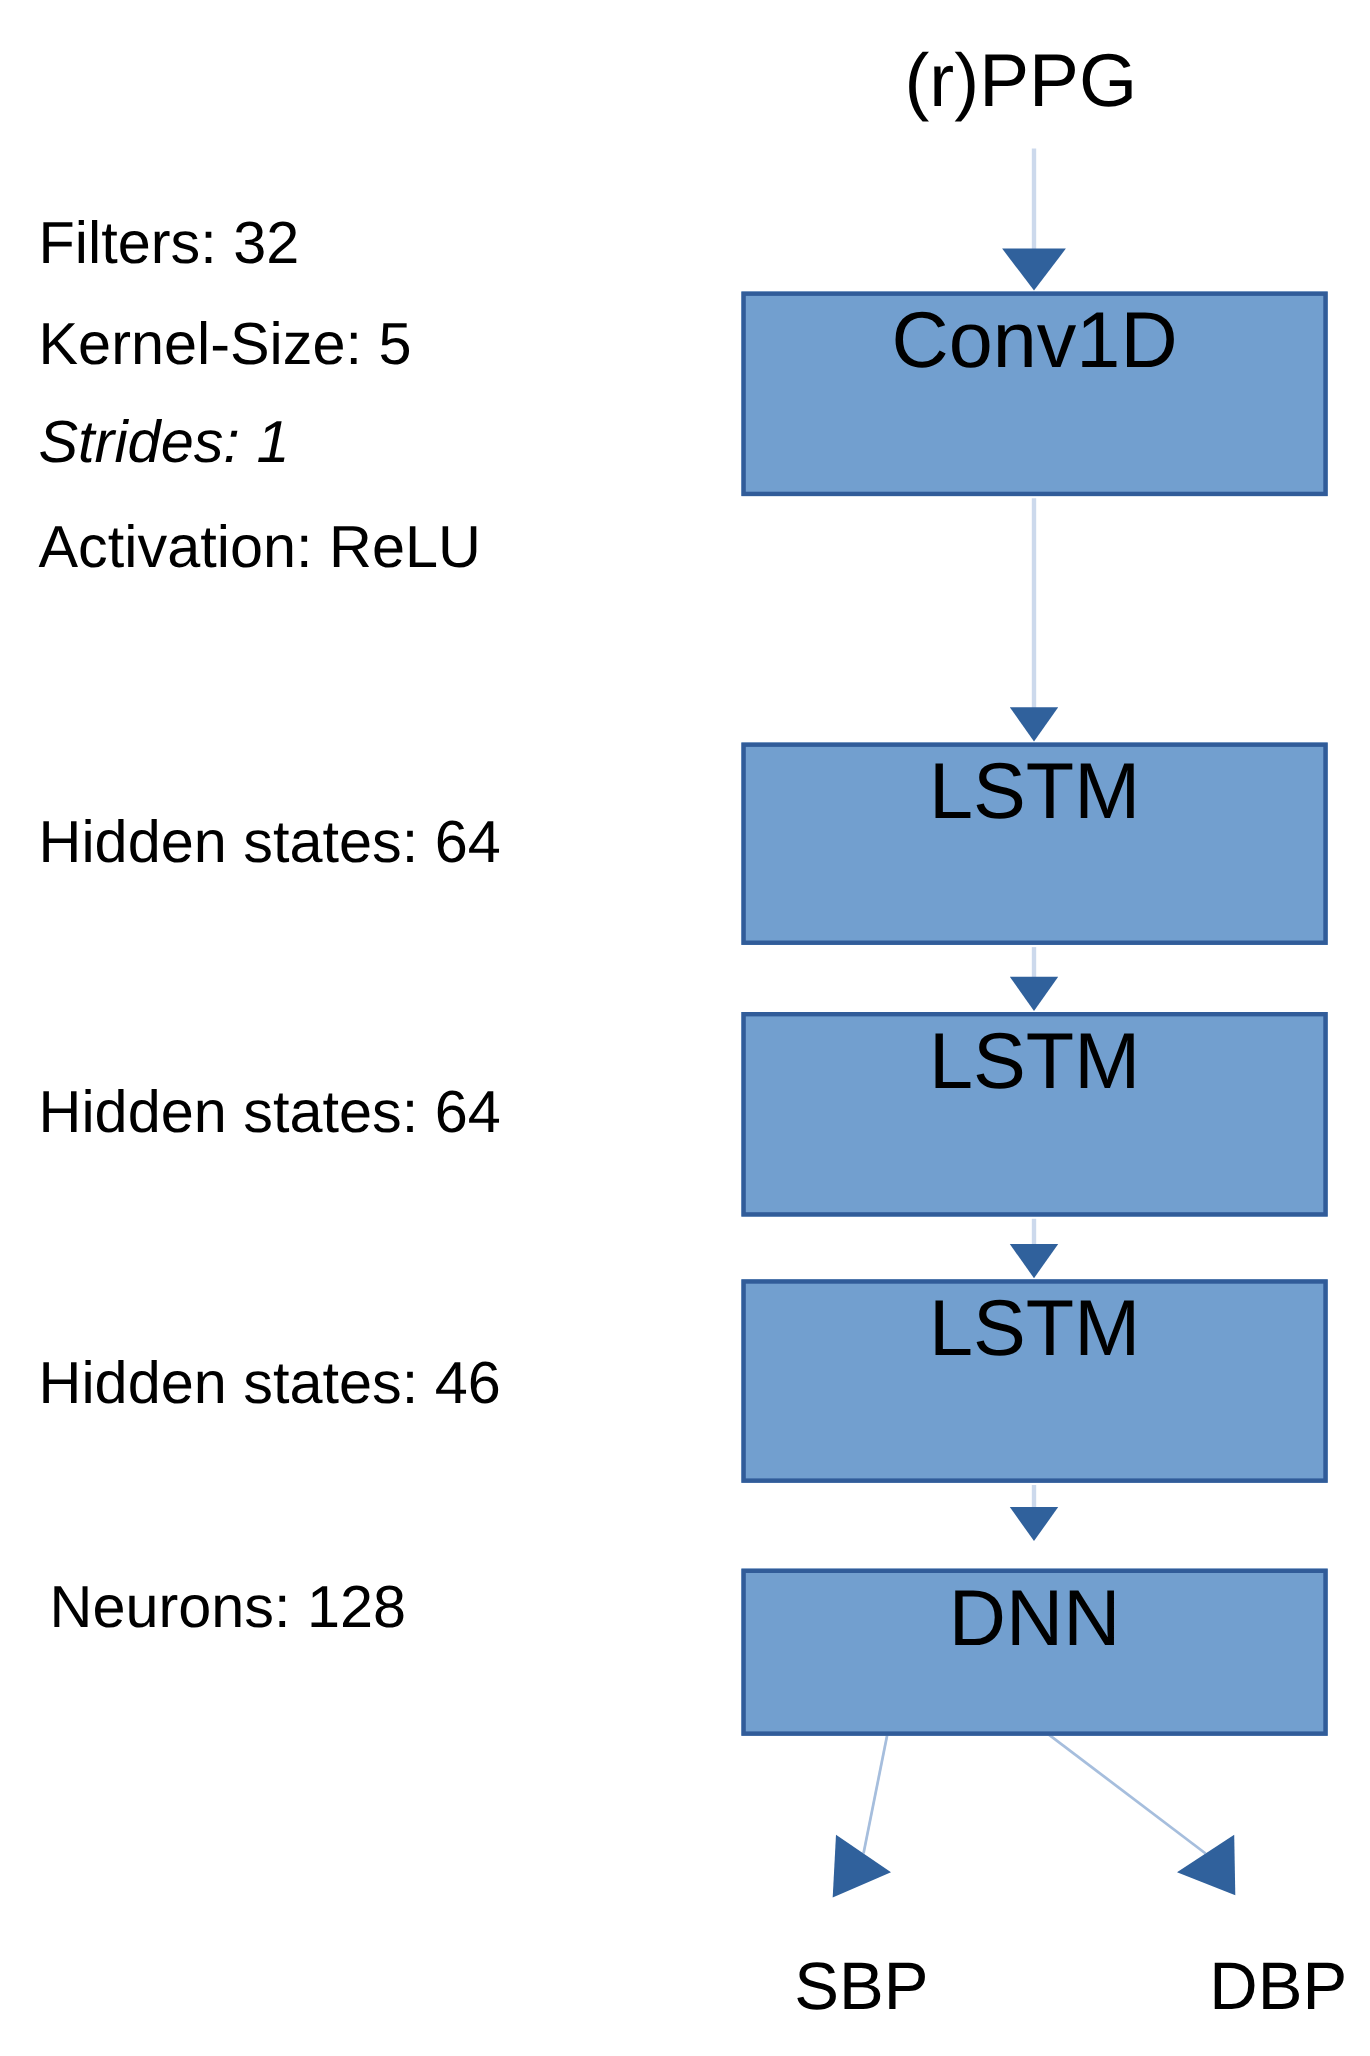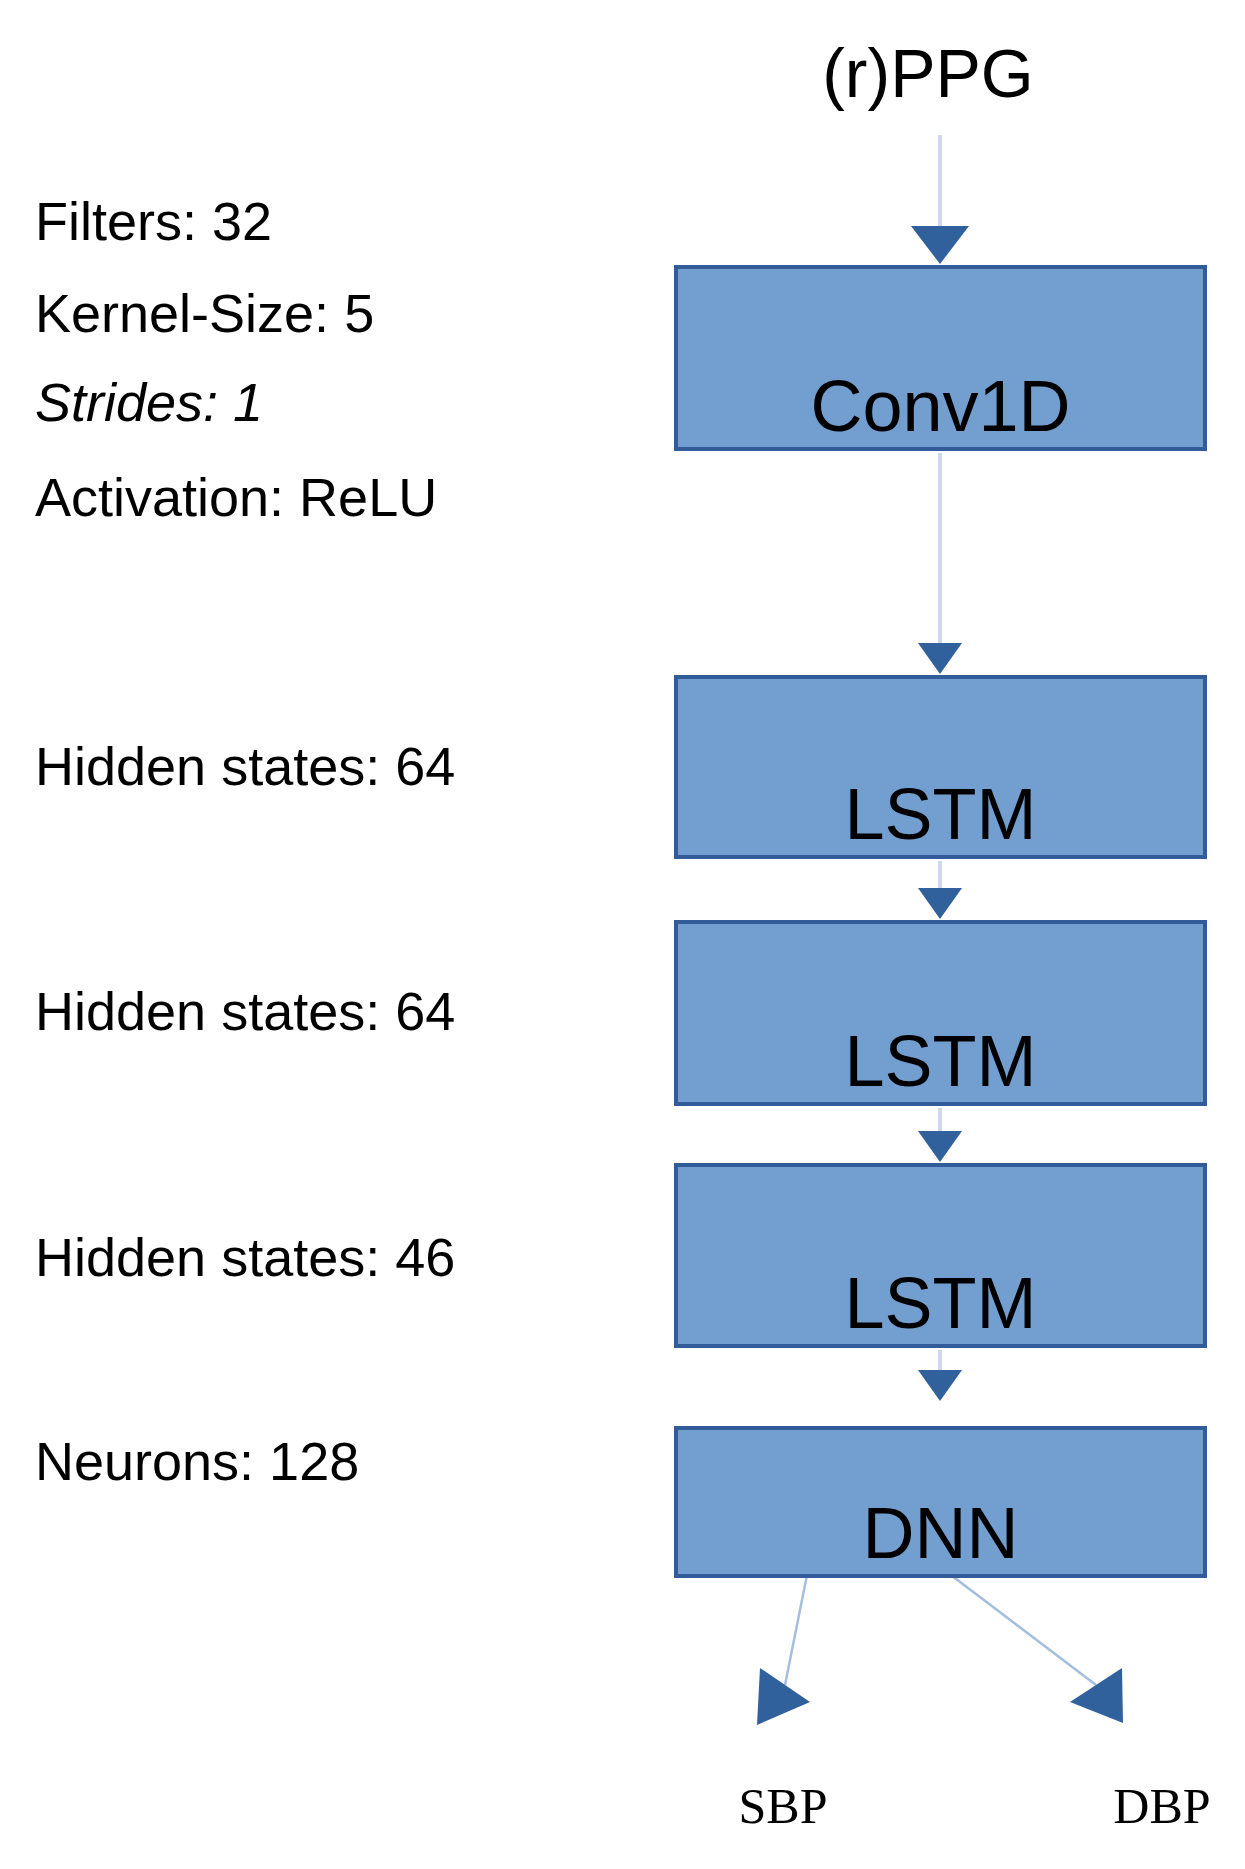--- a/index.html
+++ b/index.html
@@ -27,45 +27,44 @@
     font-size: 54px;
     transform: translateY(-50%);
   }
   .ann-filters     { top: 221px; }
   .ann-kernel      { top: 313px; }
   .ann-strides     { top: 402px; font-style: italic; }
   .ann-activation  { top: 497px; }
   .ann-hidden1     { top: 766px; }
   .ann-hidden2     { top: 1011px; }
   .ann-hidden3     { top: 1257px; }
-  .ann-neurons     { top: 1461px; }
+  .ann-neurons     { top: 1461px; margin-left: 10px; }
 
   
   .input-label {
     left: 928px; top: 73px;
     font-size: 68px;
     transform: translate(-50%, -50%);
   }
   .out-label {
-    font-size: 50px;
+    font-size: 61px;
     transform: translate(-50%, -50%);
-    font-family: Liberation Serif, serif;
   }
   .out-sbp { left: 783px;  top: 1806px; }
   .out-dbp { left: 1162px; top: 1806px; }
 
   
   .box {
     position: absolute;
     left: 674px;
     width: 533px;
     background: var(--box-fill, #729fcf);
     border: 4px solid var(--box-border, #315c99);
     display: flex;
-    align-items: flex-end;
+    align-items: flex-start;
     justify-content: center;
     font-size: 72px;
     color: var(--text, #000000);
   }
   .b-conv  { top: 265px;  height: 186px; }
   .b-lstm1 { top: 675px;  height: 184px; }
   .b-lstm2 { top: 920px;  height: 186px; }
   .b-lstm3 { top: 1163px; height: 185px; }
   .b-dnn   { top: 1426px; height: 152px; }
 

